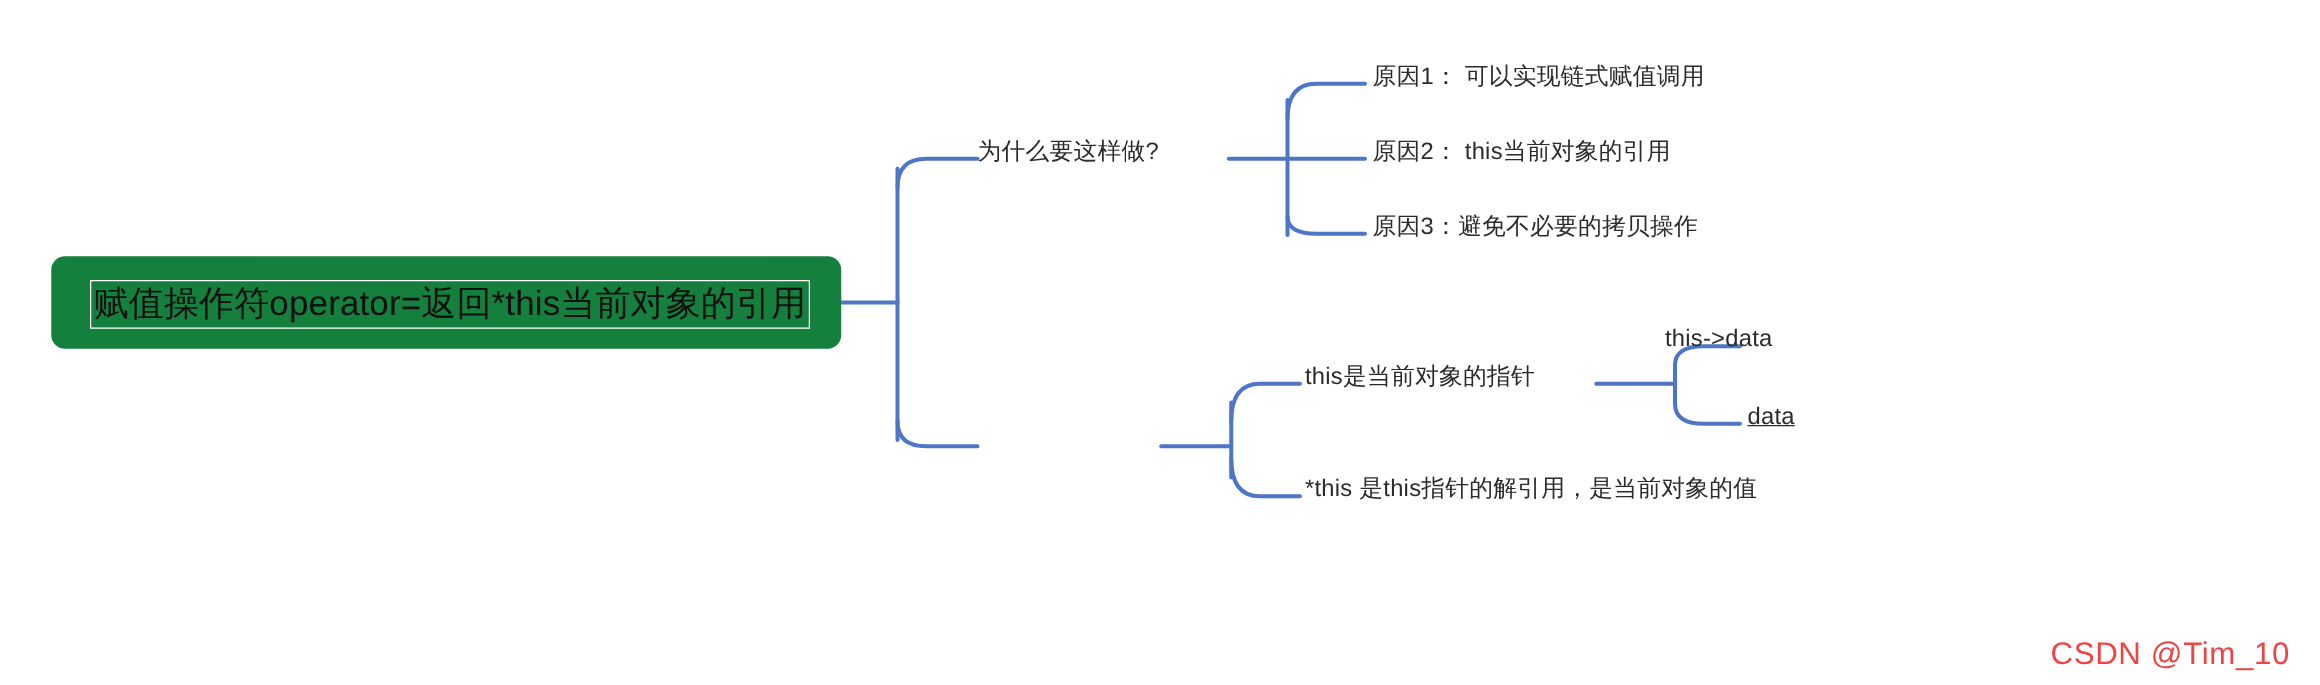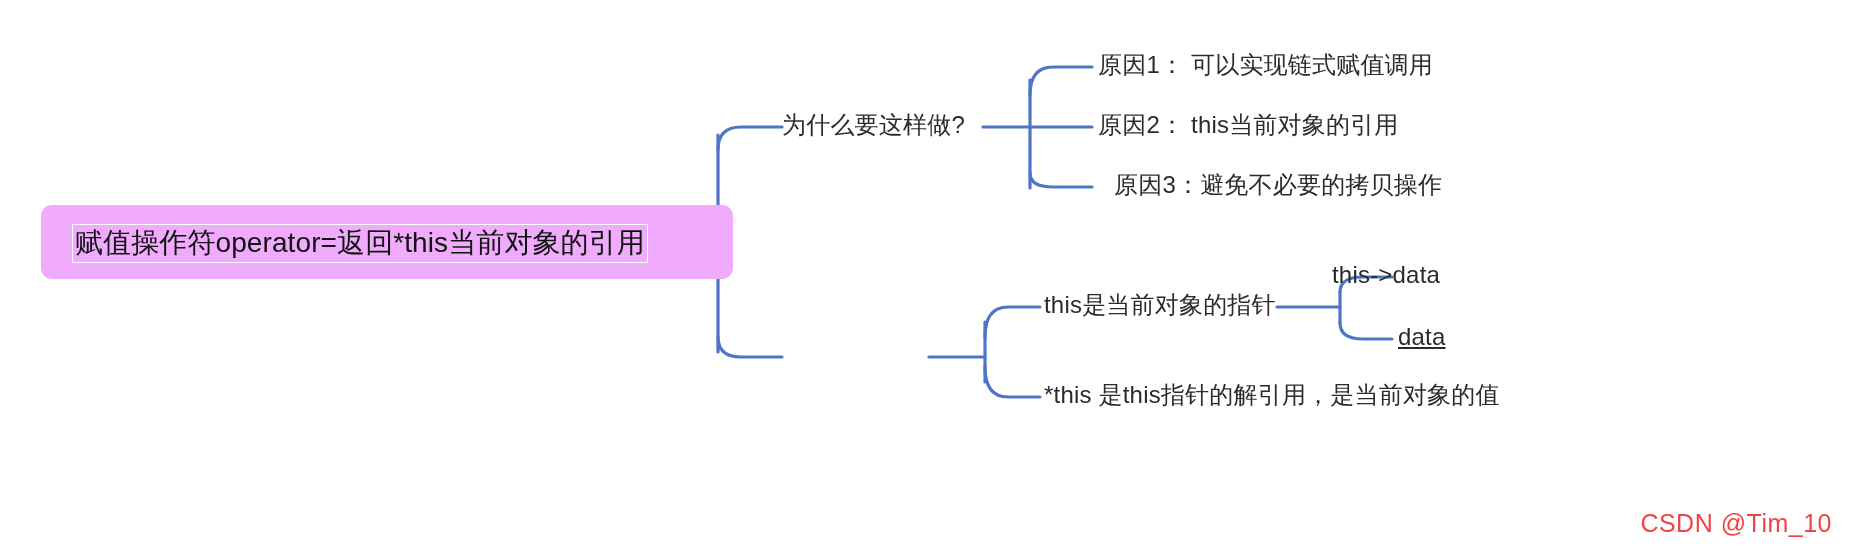--- a/index.html
+++ b/index.html
@@ -21,31 +21,31 @@
     position: absolute;
     left: 0;
     top: 0;
     width: 1856px;
     height: 548px;
   }
   .node {
     position: absolute;
     white-space: pre;
     color: #2b2b2b;
-    font-size: 24px;
+    font-size: 19px;
     line-height: 1.15;
     letter-spacing: 0.2px;
   }
   .root-node {
     position: absolute;
     left: 41px;
     top: 205px;
-    width: 692px;
+    width: 632px;
     height: 74px;
-    background: #f0abfc;
+    background: #15803d;
     border-radius: 11px;
     box-sizing: border-box;
   }
   .root-text-box {
     position: absolute;
     left: 31px;
     top: 19px;
     border: 1.5px solid #ffffff;
     padding: 1px 2px 3px 2px;
     box-sizing: border-box;
@@ -105,21 +105,21 @@
       <span class="root-text">赋值操作符operator=返回*this当前对象的引用</span>
     </div>
   </div>
 
   <div class="node" style="left:782px; top:111px;">为什么要这样做?</div>
 
   <div class="node" style="left:1098px; top:51px;">原因1： 可以实现链式赋值调用</div>
 
   <div class="node" style="left:1098px; top:111px;">原因2： this当前对象的引用</div>
 
-  <div class="node" style="left:1098px; top:171px;margin-left:16px;">原因3：避免不必要的拷贝操作</div>
+  <div class="node" style="left:1098px; top:171px;">原因3：避免不必要的拷贝操作</div>
 
 
   <div class="node" style="left:1044px; top:291px;">this是当前对象的指针</div>
 
   <div class="node" style="left:1332px; top:261px;">this-&gt;data</div>
 
   <div class="node" style="left:1398px; top:323px;text-decoration:underline;">data</div>
 
   <div class="node" style="left:1044px; top:381px;">*this 是this指针的解引用，是当前对象的值</div>
 

